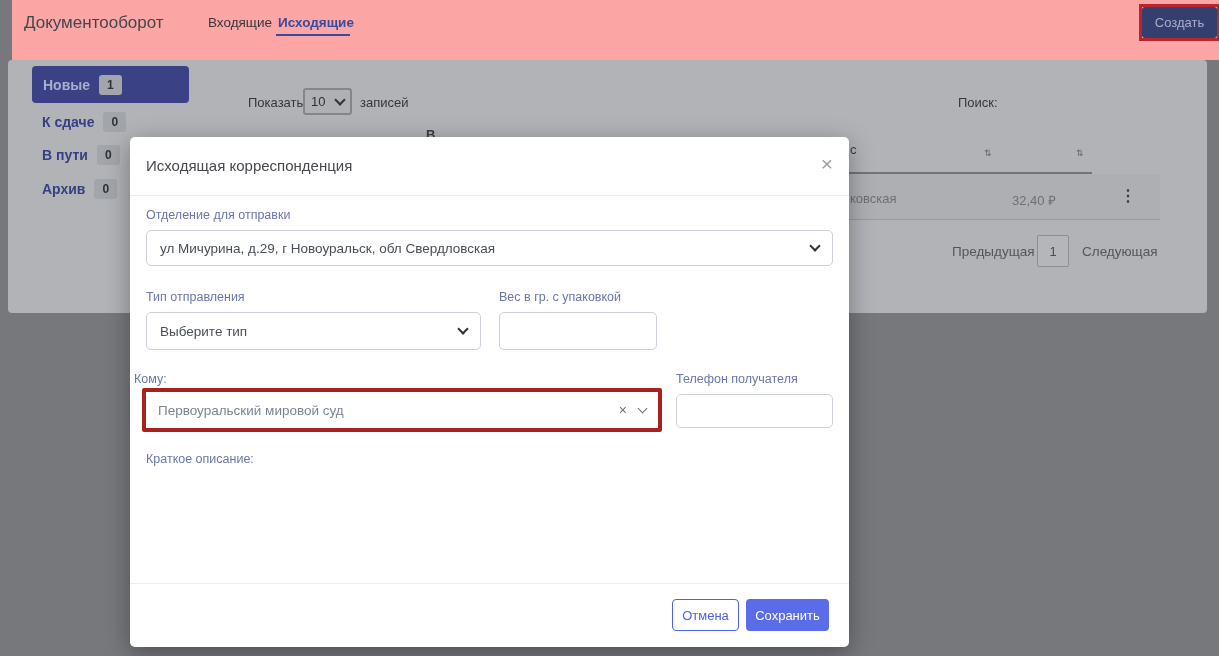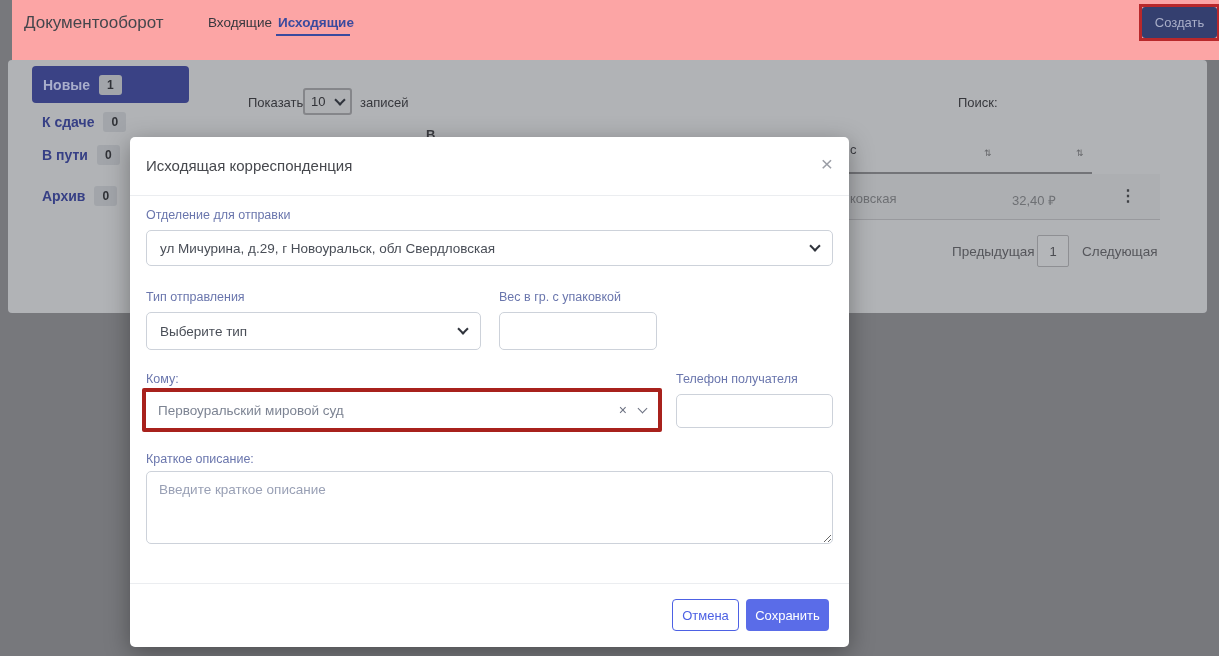--- a/index.html
+++ b/index.html
@@ -24,21 +24,21 @@
     background:#b1b3b6; border-radius:4px; }
 
   
   .side-item-active { position:absolute; left:32px; top:66px; width:157px; height:37px;
     background:#3a4285; border-radius:4px; color:#a9aecb; font-weight:bold; font-size:14px;
     display:flex; align-items:center; padding-left:11px; cursor:pointer; }
   .badge { display:inline-block; margin-left:9px; background:#a2a5aa; color:#303237;
     font-size:12px; font-weight:bold; padding:3px 8px; border-radius:3px; }
   .side-item { position:absolute; left:42px; color:#363f85; font-weight:bold; font-size:14px;
     display:flex; align-items:center; cursor:pointer; }
-  .si1 { top:112px; } .si2 { top:145px; } .si3 { top:186px;text-align:right; }
+  .si1 { top:112px; } .si2 { top:145px; } .si3 { top:179px;text-align:right; }
 
   
   .ctl-text { position:absolute; font-size:13px; color:#36373c; }
   .pagesize { position:absolute; left:303px; top:88px; width:49px; height:27px;
     border:2px solid #85868a; border-radius:3px; background:#aeb0b3;
     display:flex; align-items:center; padding:0 6px; font-size:13px; color:#303136; cursor:pointer; }
   .search-input { position:absolute; left:1001px; top:87px; width:159px; height:29px;
     background:#b9babe; border:1px solid #97989c; border-radius:3px;
     font-size:13px; color:#55565b; padding:0 8px; font-family:"Liberation Sans",sans-serif; }
   .search-input::placeholder { color:#717277; opacity:1; }
@@ -162,32 +162,31 @@
 
     <div class="f-label" style="left:16px; top:153px;">Тип отправления</div>
     <div class="f-box" style="left:16px; top:175px; width:335px; height:38px;">
       <span>Выберите тип</span>
       <span class="chev"></span>
     </div>
 
     <div class="f-label" style="left:369px; top:153px;">Вес в гр. с упаковкой</div>
     <input class="f-input" style="left: 369px; top: 175px; width: 158px; height: 38px;" value="">
 
-    <div class="f-label" style="left:16px; top:235px;">Кому:</div>
+    <div class="f-label" style="left:4px; top:235px;">Кому:</div>
     <div class="hl-recipient"></div>
     <div class="recipient-field">
       <span>Первоуральский мировой суд</span>
       <span class="rec-clear">×</span>
       <span class="rec-chev"></span>
     </div>
 
     <div class="f-label" style="left:546px; top:235px;">Телефон получателя</div>
     <input class="f-input" style="left: 546px; top: 257px; width: 157px; height: 34px;" value="">
 
     <div class="f-label" style="left:16px; top:315px;">Краткое описание:</div>
-    <textarea class="desc-area" placeholder="Введите краткое описание" style=""></textarea>
 
     <div class="ftr-divider"></div>
     <button class="btn-cancel">Отмена</button>
     <button class="btn-save">Сохранить</button>
   </div>
 
 </div>
 
 </body></html>

